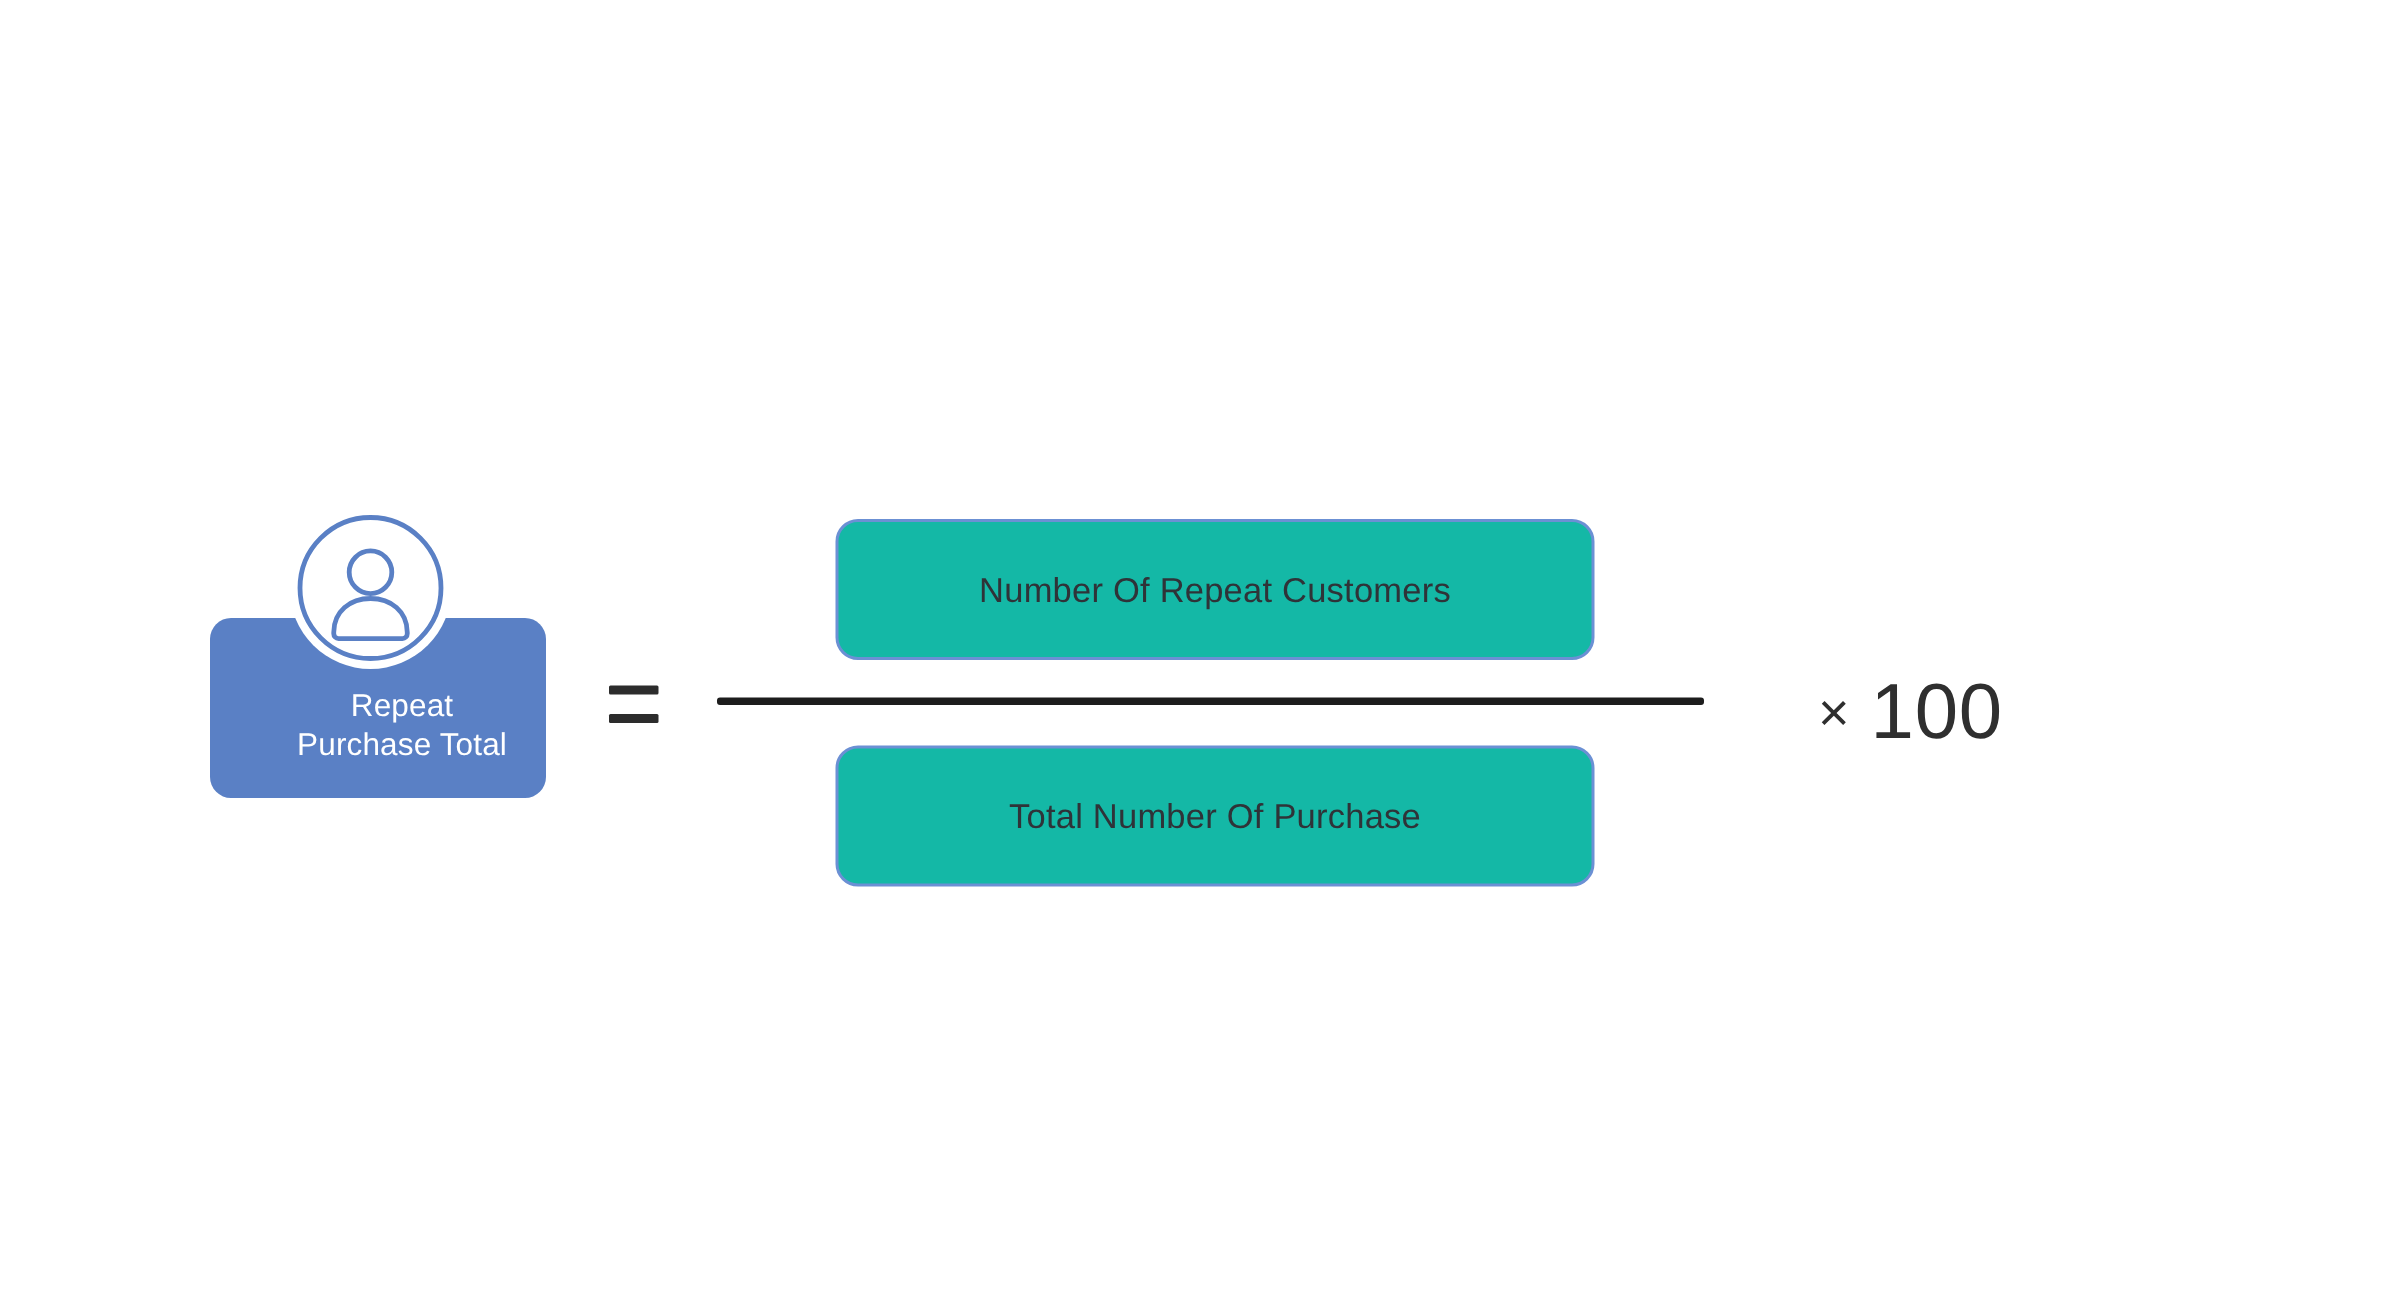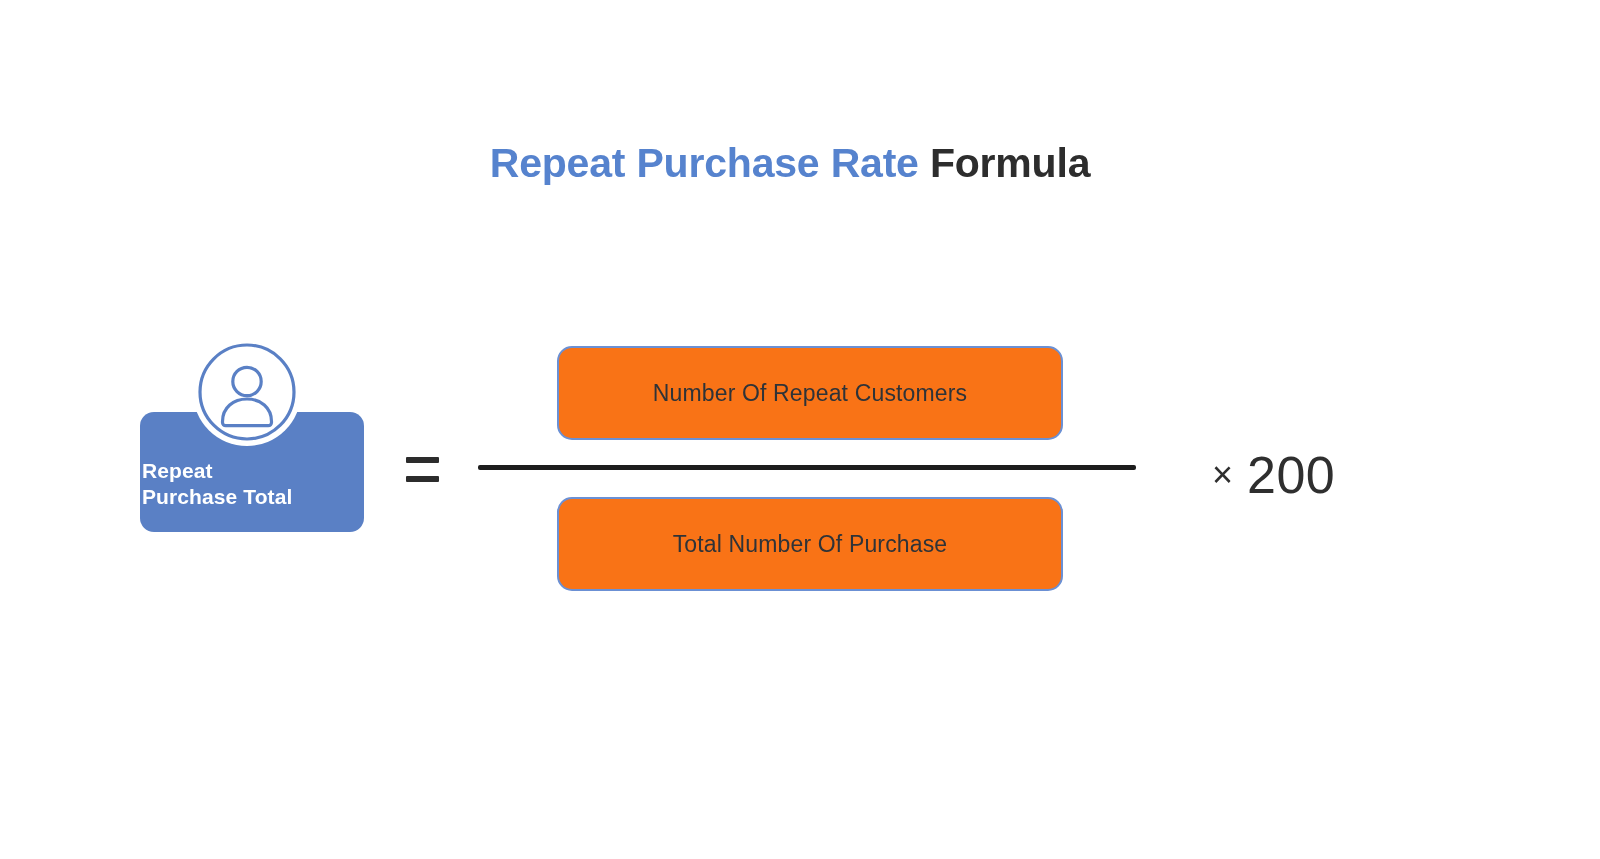--- a/index.html
+++ b/index.html
@@ -50,27 +50,27 @@
     left: 1px;
     top: 76px;
     width: 224px;
     height: 120px;
     background: #5a80c5;
     border-radius: 14px;
     box-sizing: border-box;
   }
   .badge-label {
     position: absolute;
-    left: 3px;
+    left: 16px;
     top: 122px;
     width: 226px;
-    text-align: left;
+    text-align: center;
     color: #ffffff;
     font-size: 21px;
-    font-weight: 700;
+    font-weight: 400;
     line-height: 26px;
     letter-spacing: 0.1px;
   }
   .badge-avatar-ring {
     position: absolute;
     left: 54px;
     top: 2px;
     width: 108px;
     height: 108px;
     border-radius: 50%;
@@ -111,21 +111,21 @@
     top: 344px;
     width: 658px;
     height: 250px;
   }
   .frac-box {
     position: absolute;
     left: 79px;
     width: 506px;
     height: 94px;
     box-sizing: border-box;
-    background: #f97316;
+    background: #14b8a6;
     border: 2px solid #6b90d4;
     border-radius: 15px;
     display: flex;
     align-items: center;
     justify-content: center;
   }
   .frac-box.numerator   { top: 2px; }
   .frac-box.denominator { top: 153px; }
   .frac-box .box-text {
     color: #2f3338;
@@ -168,23 +168,20 @@
     font-weight: 300;
     line-height: 1;
     letter-spacing: 0.5px;
   }
 </style>
 </head>
 <body>
 
 <div id="canvas">
 
-  <div class="title">
-    <span class="t-accent">Repeat Purchase Rate</span><span class="t-dark"> Formula</span>
-  </div>
 
   <div class="badge-group">
     <div class="badge-plate"></div>
     <div class="badge-avatar-ring"></div>
     <div class="badge-avatar">
       <svg viewBox="0 0 98 98" xmlns="http://www.w3.org/2000/svg" aria-hidden="true">
         <circle cx="49" cy="49" r="47" fill="#ffffff" stroke="#5a80c5" stroke-width="3.2"></circle>
         <circle cx="49" cy="38.5" r="14.2" fill="none" stroke="#5a80c5" stroke-width="3.2"></circle>
         <path d="M24.5 78.5 C24.5 64.5 35.5 56 49 56 C62.5 56 73.5 64.5 73.5 78.5 L73.5 79.5 A3.2 3.2 0 0 1 70.3 82.7 L27.7 82.7 A3.2 3.2 0 0 1 24.5 79.5 Z" fill="none" stroke="#5a80c5" stroke-width="3.2" stroke-linejoin="round"></path>
       </svg>
@@ -205,16 +202,16 @@
       <span class="box-text">Number Of Repeat Customers</span>
     </div>
     <div class="frac-bar"></div>
     <div class="frac-box denominator">
       <span class="box-text">Total Number Of Purchase</span>
     </div>
   </div>
 
   <div class="multiplier">
     <span class="mult-sign">×</span>
-    <span class="mult-value">200</span>
+    <span class="mult-value">100</span>
   </div>
 
 </div>
 
 </body></html>

